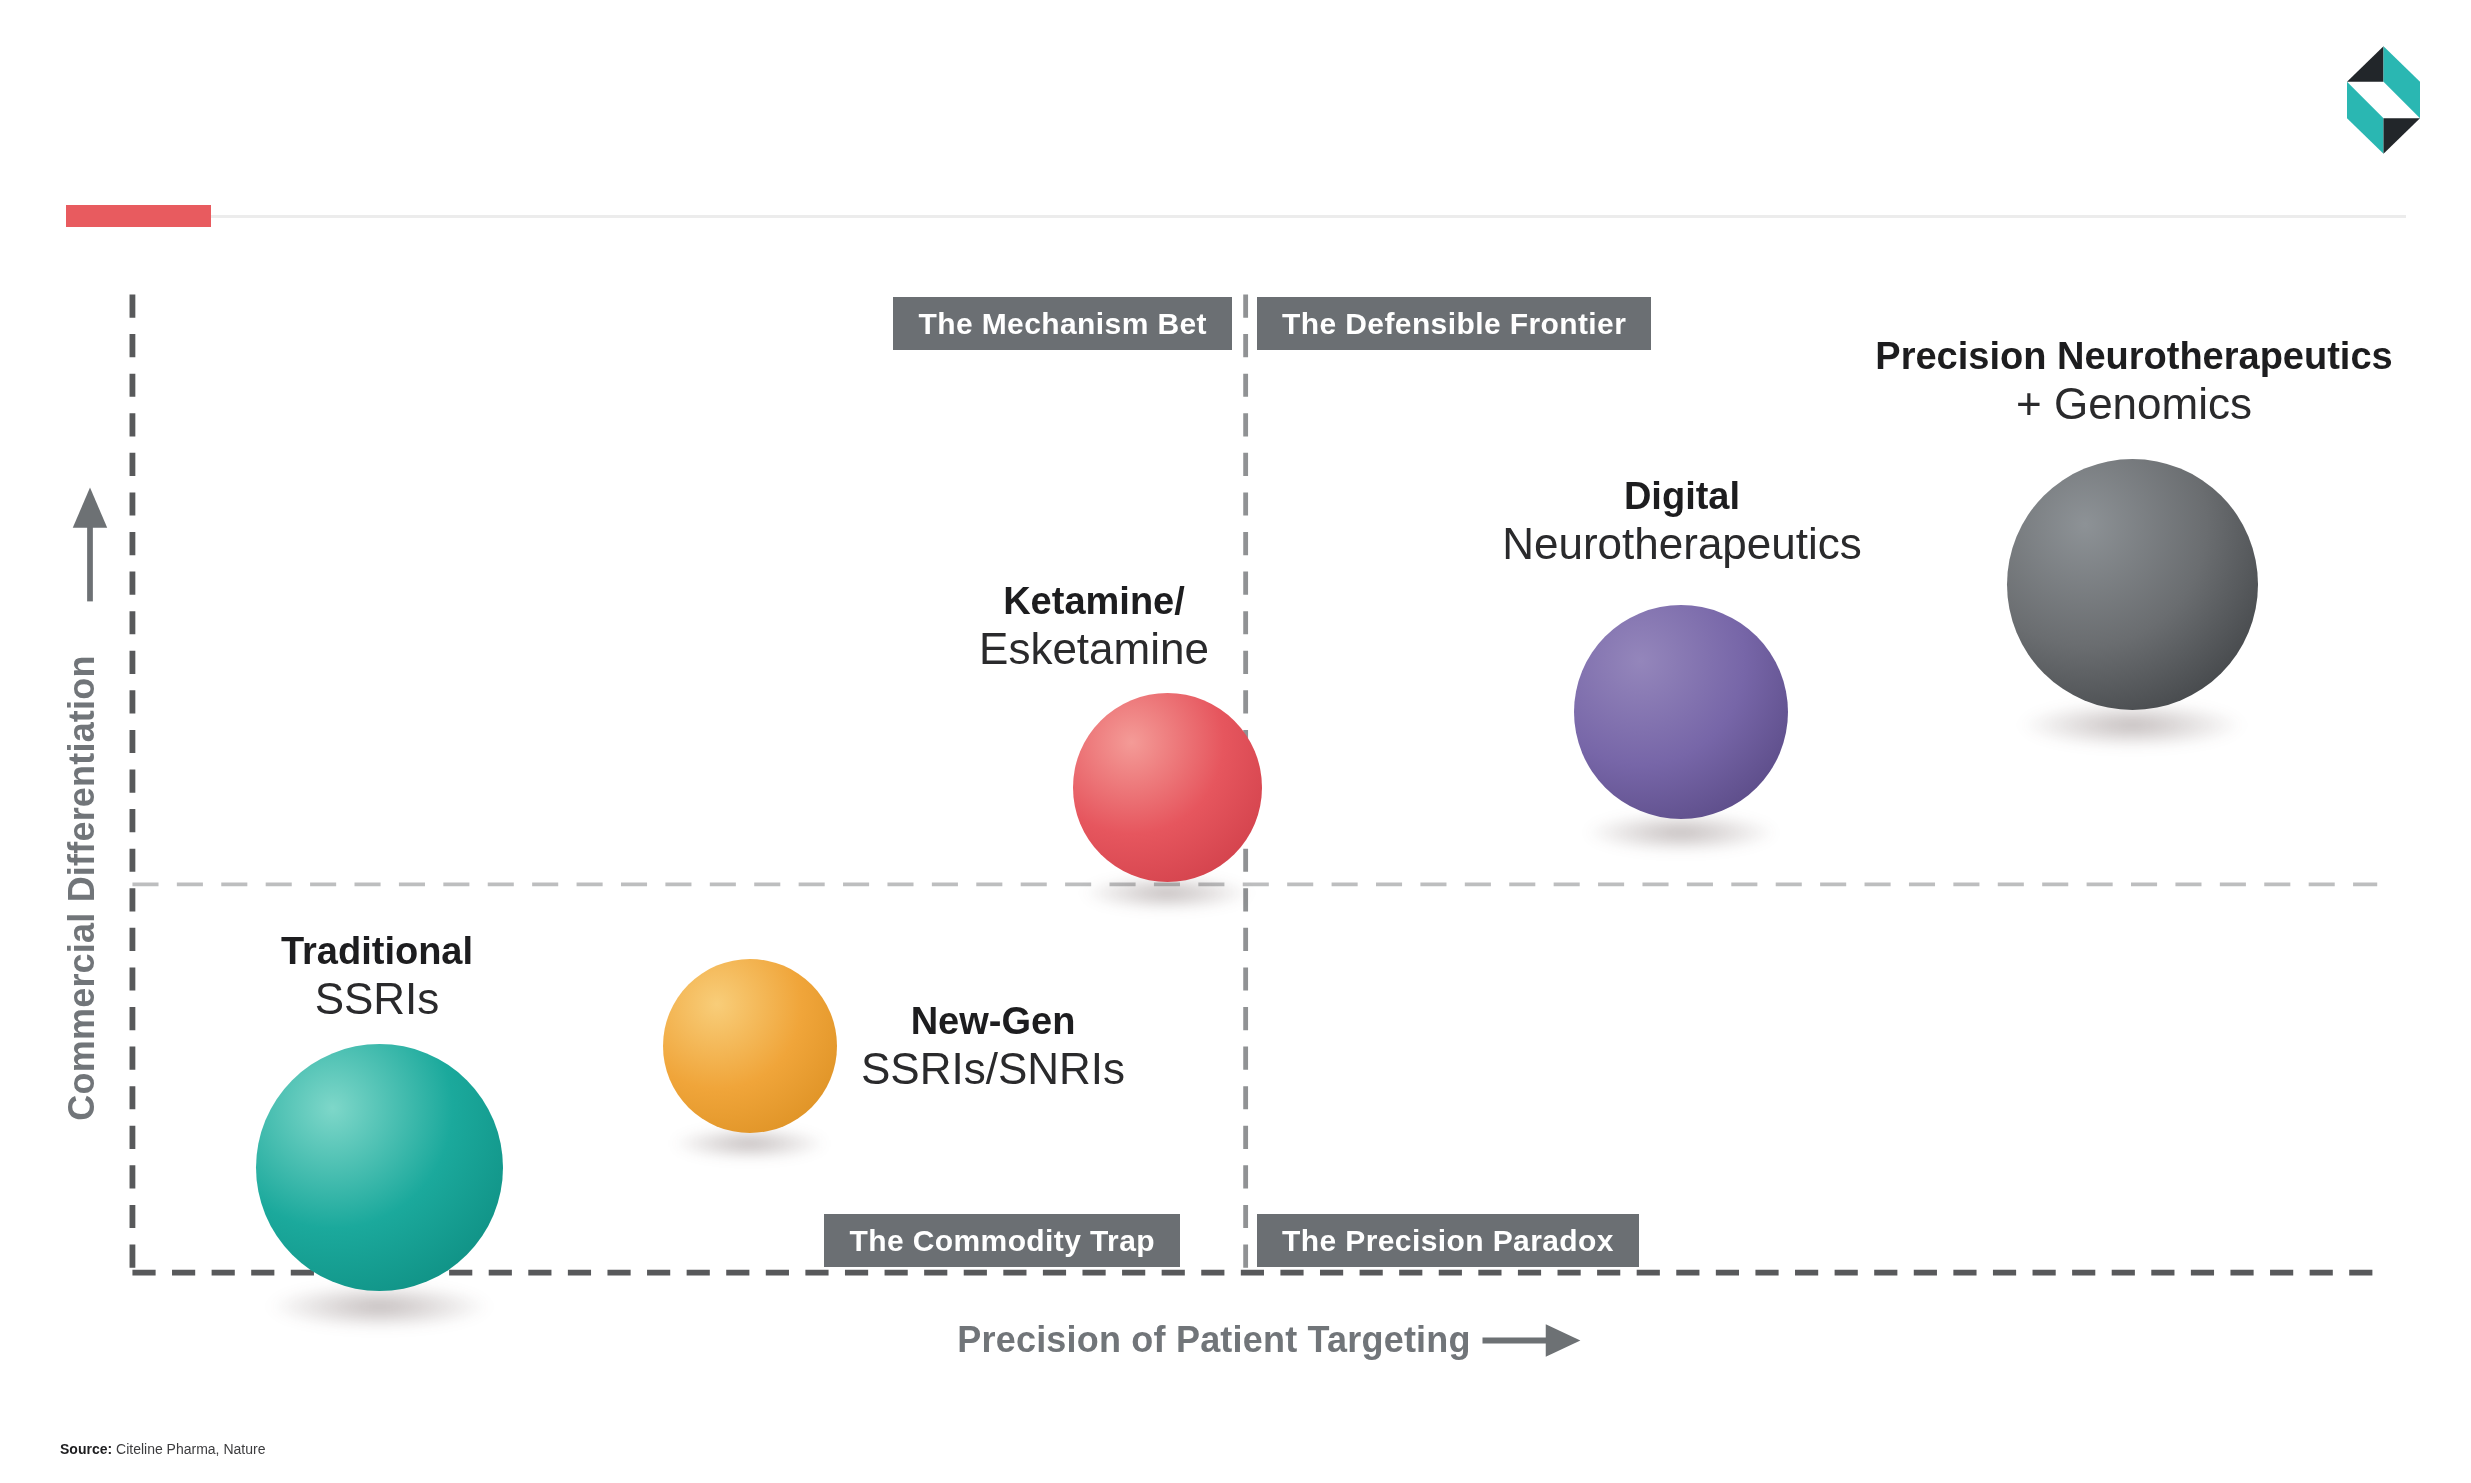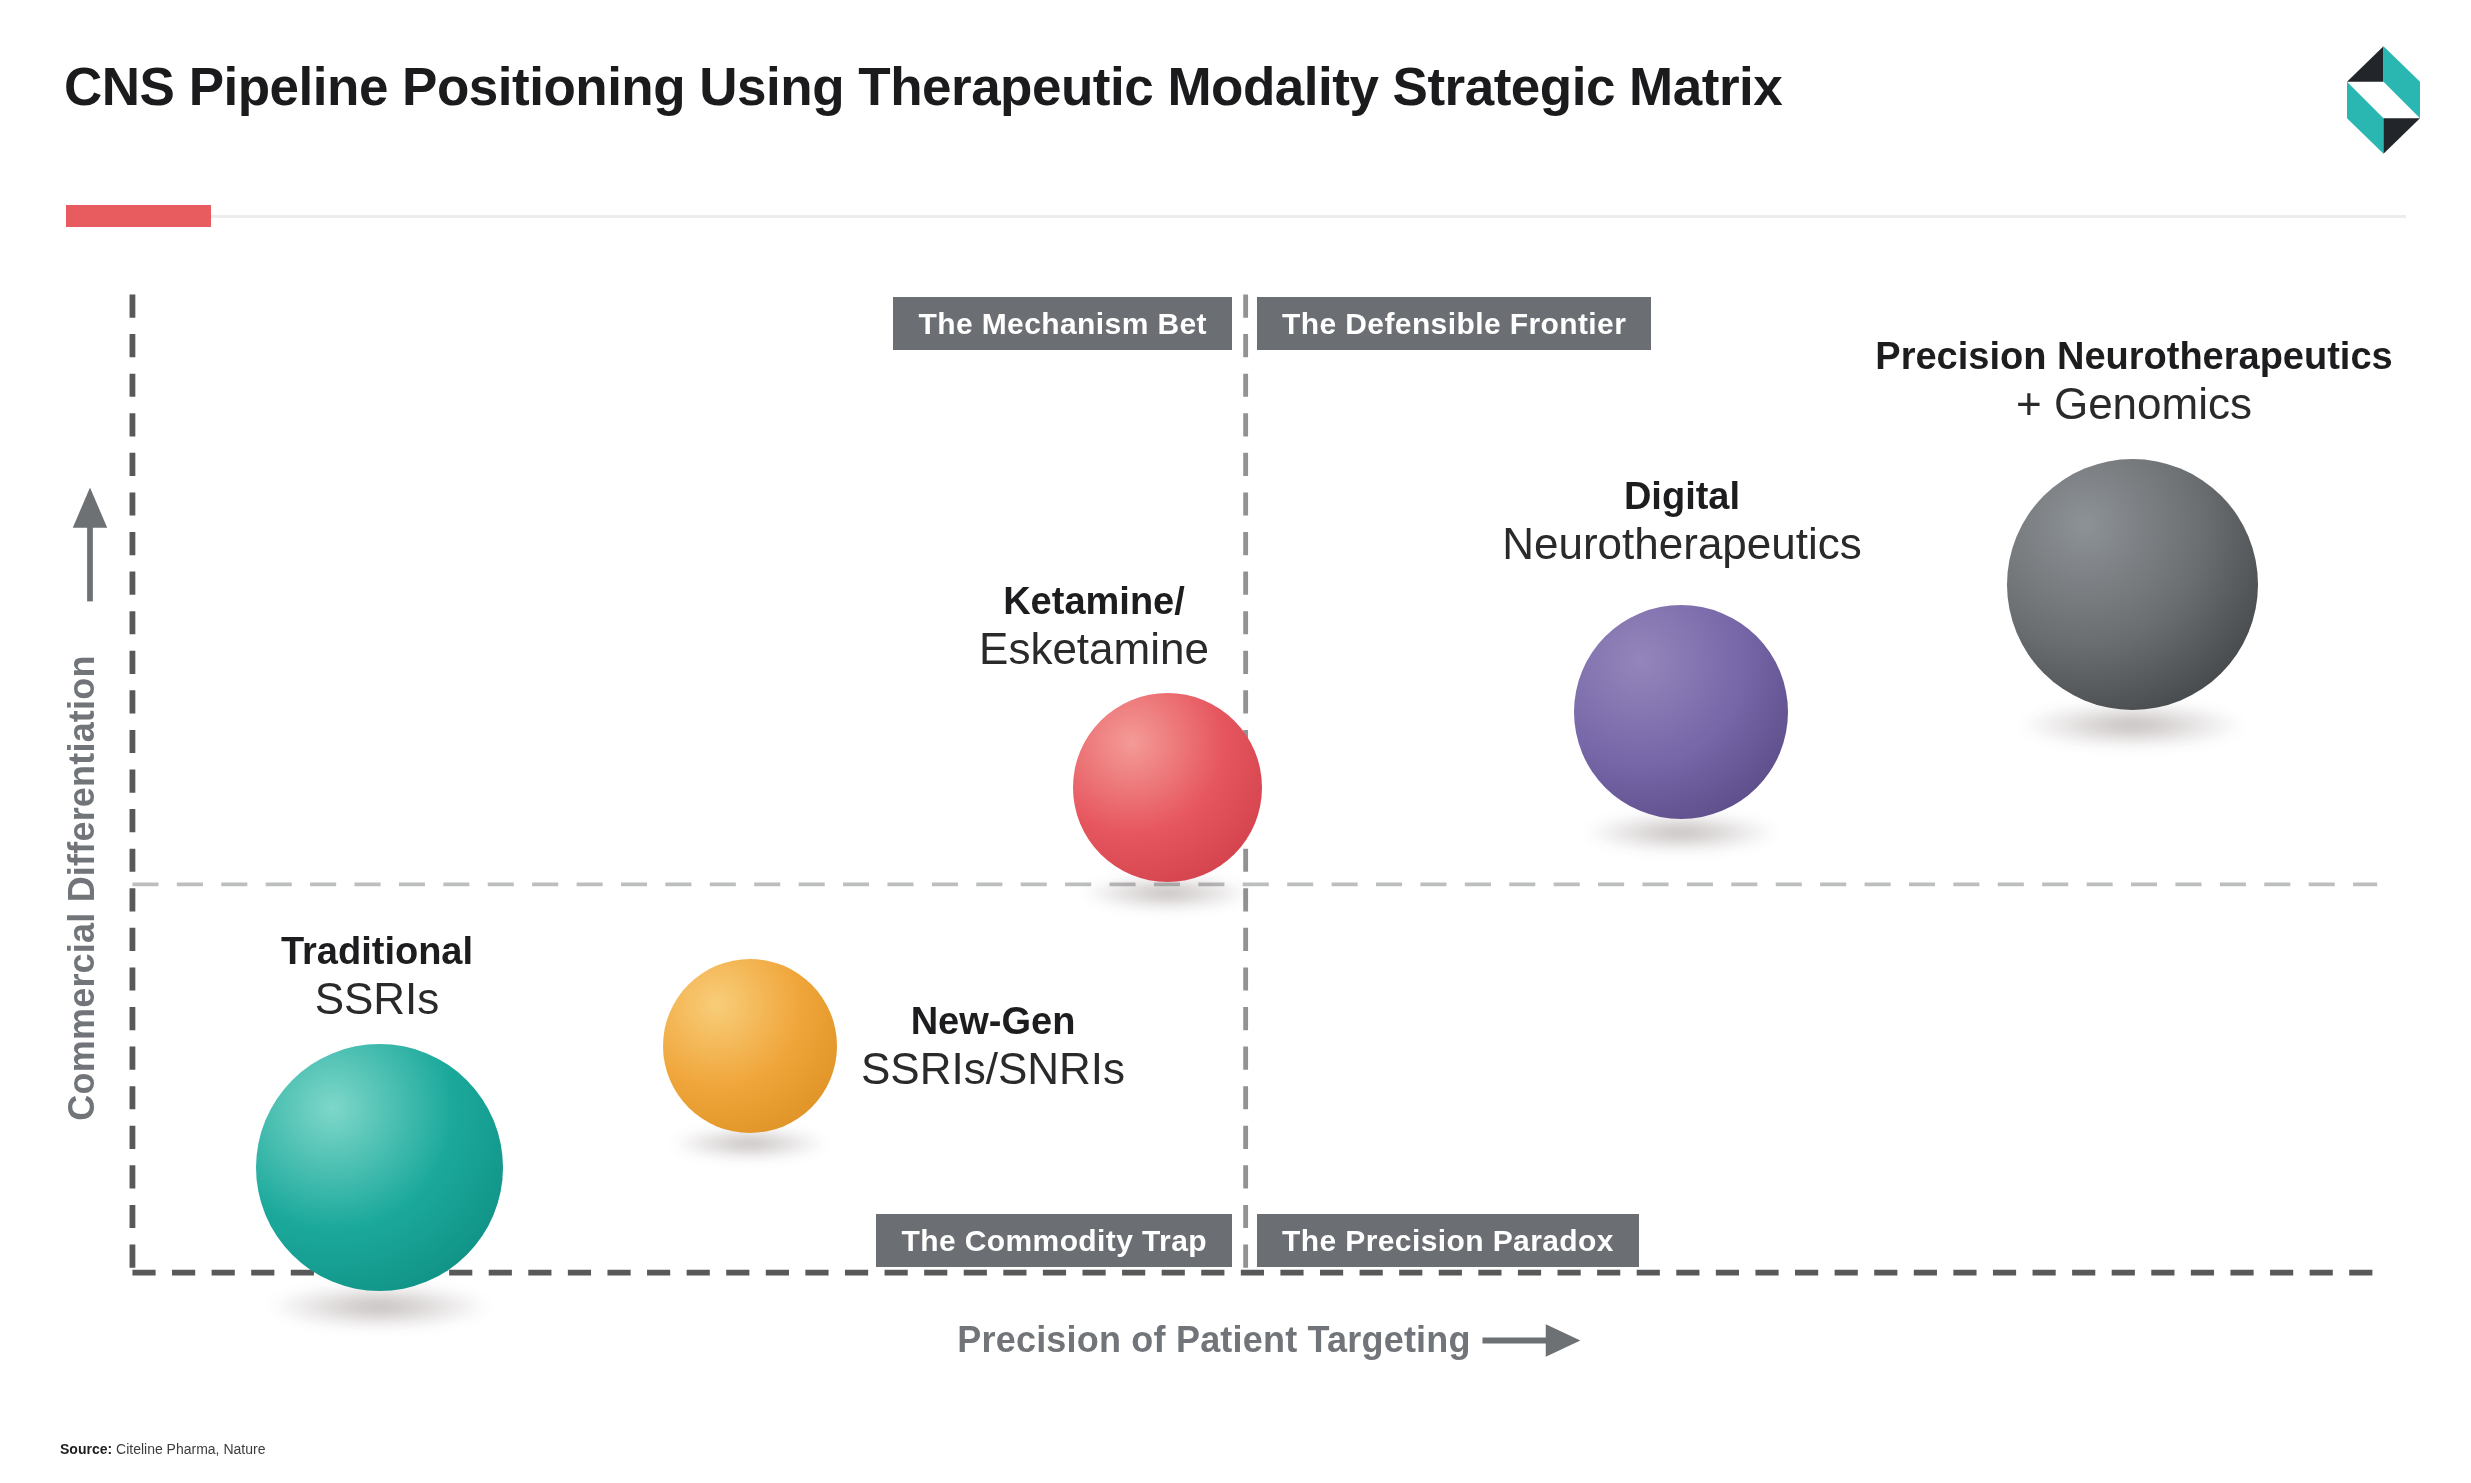--- a/index.html
+++ b/index.html
@@ -39,21 +39,20 @@
   }
   #y-axis-arrow{left:68px;top:481px;width:44px;height:126px;z-index:2;}
   #source-line{left:60px;top:1441px;font-size:14px;color:#3c3c3e;z-index:2;}
   #source-line b{color:#1d1d1f;font-weight:700;}
 </style>
 </head>
 <body>
 
 <div id="page">
 
-  <div class="abs" id="page-title">CNS Pipeline Positioning Using Therapeutic Modality Strategic Matrix</div>
 
   <div class="abs" id="header-divider"></div>
   <div class="abs" id="accent-bar" style="background: rgb(232, 91, 95);"></div>
 
   <svg class="abs" id="logo" viewBox="0 0 76 112">
     <polygon id="logo-tri-top" points="38,0 0,37 38,37" fill="#22262a"></polygon>
     <polygon id="logo-par-right" points="38,0 76,37 76,75 38,37" fill="#2ab7b2"></polygon>
     <polygon id="logo-par-left" points="0,37 0,75 38,112 38,75" fill="#2ab7b2"></polygon>
     <polygon id="logo-tri-bottom" points="38,75 76,75 38,112" fill="#22262a"></polygon>
   </svg>
@@ -80,21 +79,21 @@
     <span class="axis-text">Precision of Patient Targeting</span>
     <svg width="100" height="37" viewBox="0 0 104 38">
       <line x1="0" y1="19" x2="72" y2="19" stroke="#6d7174" stroke-width="6"></line>
       <polygon points="102,19 66,2 66,36" fill="#6d7174"></polygon>
     </svg>
   </div>
 
   <div id="plot-layer">
       <div class="quad-box" style="right: 1240px; top: 297px;">The Mechanism Bet</div>
       <div class="quad-box" style="left: 1257px; top: 297px;">The Defensible Frontier</div>
-      <div class="quad-box" style="right: 1240px; top: 1214px;">The Commodity Trap</div>
+      <div class="quad-box" style="right: 1292px; top: 1214px;">The Commodity Trap</div>
       <div class="quad-box" style="left: 1257px; top: 1214px;">The Precision Paradox</div>
       <div class="bubble-shadow" style="left: 262px; top: 1282px; width: 235px; height: 49px; background: radial-gradient(closest-side, rgba(60, 38, 38, 0.3), rgba(60, 38, 38, 0) 95%);"></div>
       <div class="bubble" style="left: 256px; top: 1044px; height: 247px; width: 247px; background: radial-gradient(circle at 31% 26%, rgb(126, 215, 201) 0%, rgb(27, 169, 156) 48%, rgb(10, 133, 121) 102%);"></div>
       <div class="bubble-label" style="left: 377px; top: 975px;">
         <span class="l1">Traditional</span>
         <span class="l2">SSRIs</span>
       </div>
       <div class="bubble-shadow" style="left: 667px; top: 1126px; width: 165px; height: 35px; background: radial-gradient(closest-side, rgba(60, 38, 38, 0.3), rgba(60, 38, 38, 0) 95%);"></div>
       <div class="bubble" style="left: 663px; top: 959px; height: 174px; width: 174px; background: radial-gradient(circle at 31% 26%, rgb(248, 205, 121) 0%, rgb(240, 165, 58) 48%, rgb(214, 138, 28) 102%);"></div>
       <div class="bubble-label" style="left: 993px; top: 1045px;">

